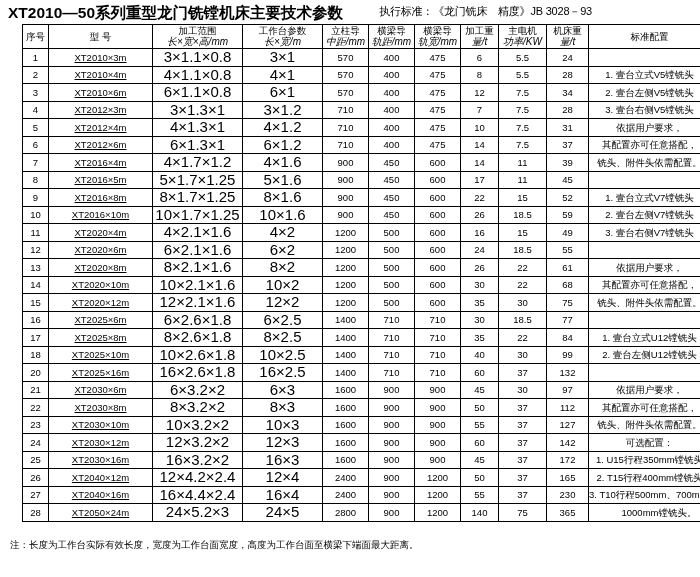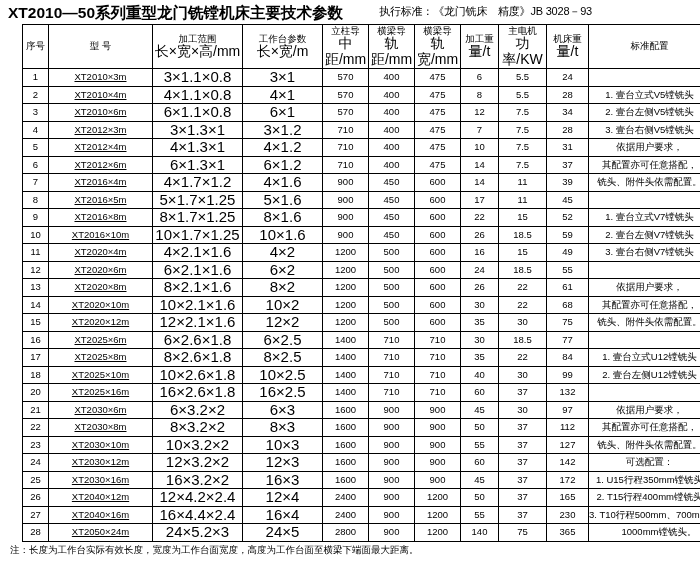--- a/index.html
+++ b/index.html
@@ -52,35 +52,36 @@
     vertical-align: middle;
     padding: 0;
     line-height: 1.1;
   }
   table.spec thead th {
     font-weight: normal;
     font-size: 9.5px;
     padding: 1px 0;
   }
   .hdr-sub {
-    font-size: 14px;
+    font-size: 10px;
+    font-style: italic;
   }
   tbody tr { height: 15.4px; }
   td.num { font-size: 9.5px; }
   td.model { font-size: 9.5px; text-align: center; white-space: nowrap; text-decoration: underline; }
   td.dim { font-size: 15px; white-space: nowrap; }
   td.cfg {
     text-align: left;
     padding-left: 6px;
     font-size: 9.5px;
     white-space: nowrap;
   }
   .footnote {
     font-size: 9.5px;
-    margin-top: 2px;
+    margin-top: 17px;
     padding-left: 4px;
   }
   col.c0 { width: 26px; }
   col.c1 { width: 104px; }
   col.c2 { width: 90px; }
   col.c3 { width: 80px; }
   col.c4 { width: 46px; }
   col.c5 { width: 46px; }
   col.c6 { width: 46px; }
   col.c7 { width: 38px; }

